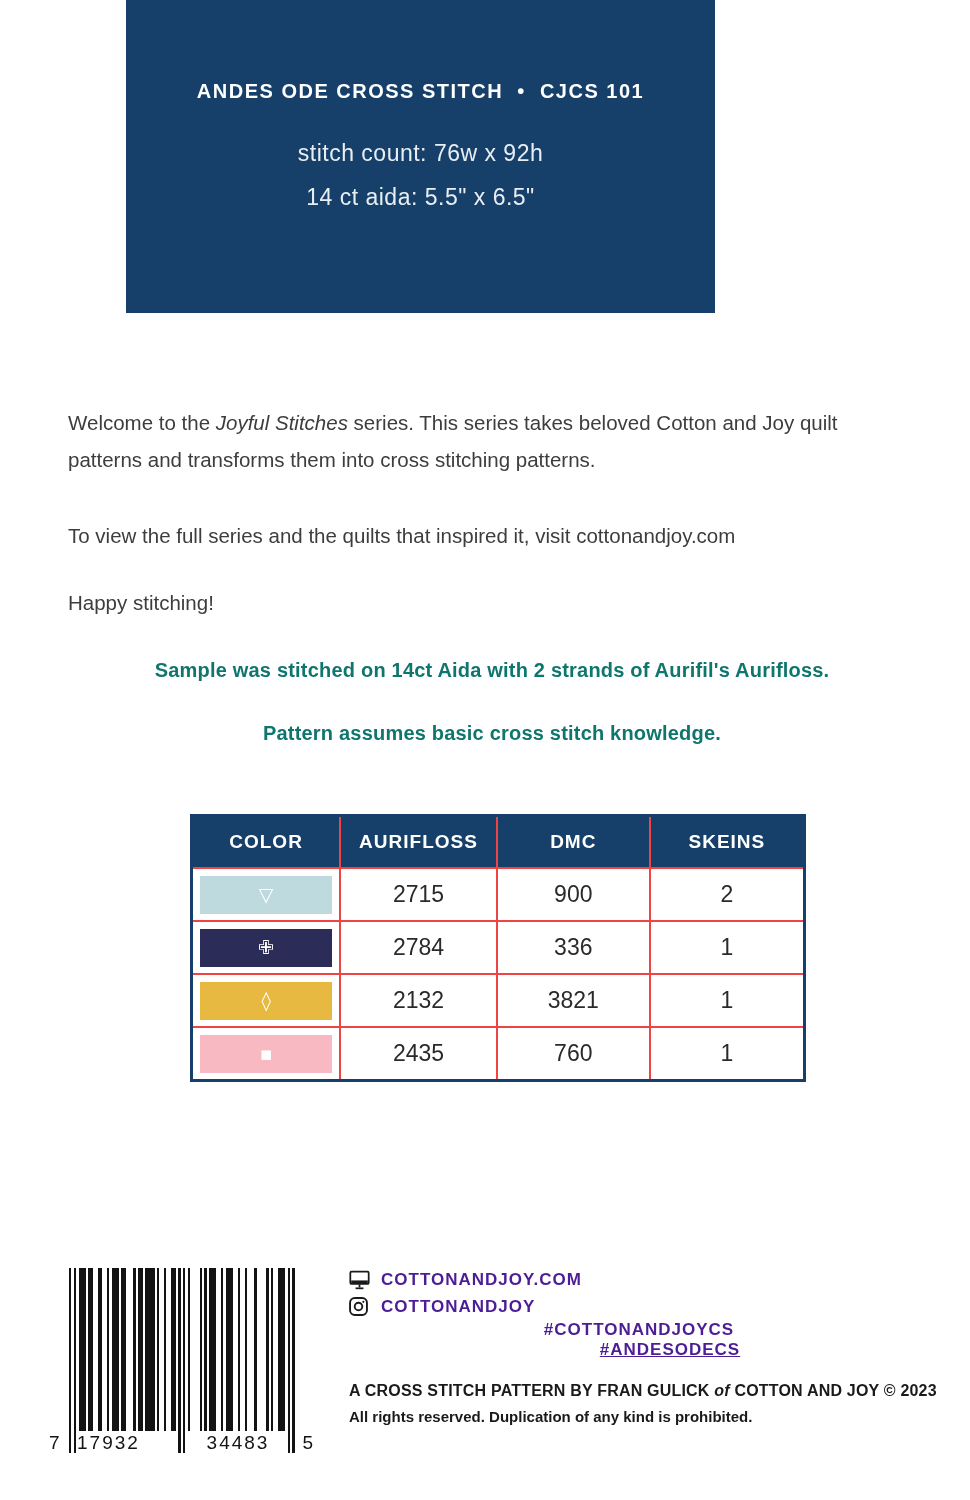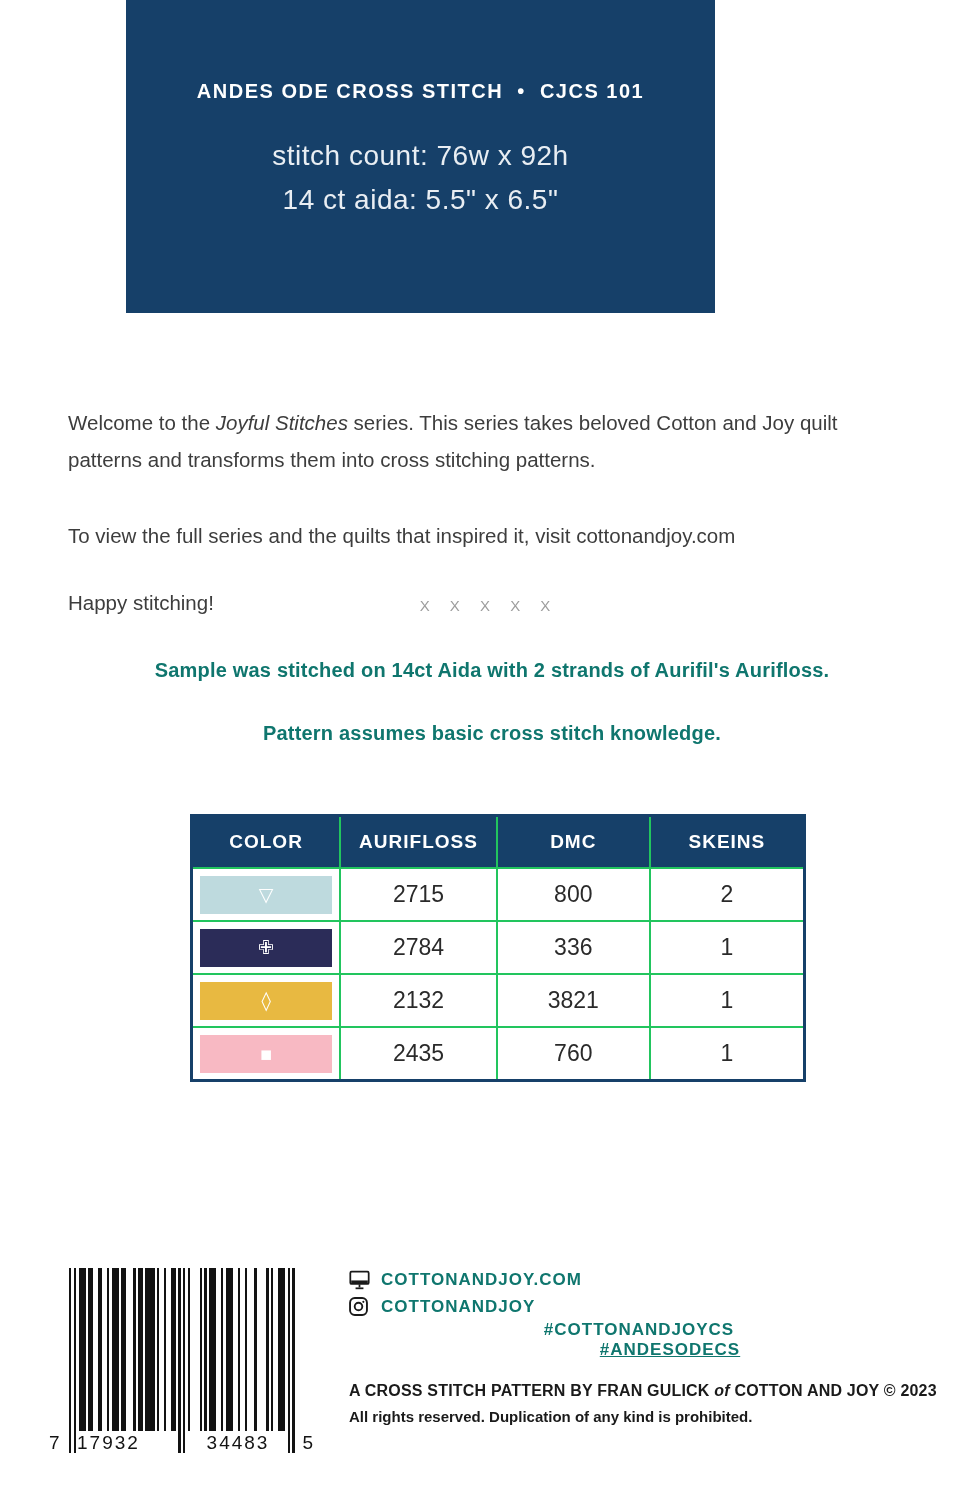--- a/index.html
+++ b/index.html
@@ -15,21 +15,21 @@
   .hero{
     position:absolute;left:123px;top:0;width:589px;height:313px;
     background:#164069;color:#ffffff;
   }
   .hero-title{
     position:absolute;top:80px;left:0;right:0;
     text-align:center;font-size:20px;font-weight:bold;letter-spacing:1.5px;
   }
   .hero-sub{
     position:absolute;left:0;right:0;text-align:center;
-    font-size:28px;font-weight:normal;letter-spacing:0.5px;color:#e9eef3;
+    font-size:23px;font-weight:normal;letter-spacing:0.5px;color:#e9eef3;
   }
   .hero-sub.line1{top:140px;}
   .hero-sub.line2{top:184px;}
   
   .intro-p{
     position:absolute;left:65px;width:848px;
     font-size:20.5px;line-height:37px;color:#3d3d3d;
   }
   .intro-p .ital{font-style:italic;}
   .p1{top:383px;}
@@ -47,21 +47,21 @@
   }
   .note1{top:659px;}
   .note2{top:722px;}
   
   .floss-table{
     position:absolute;left:187px;top:814px;width:616px;
     border-collapse:collapse;table-layout:fixed;
     border:3px solid #164069;
   }
   .floss-table th,.floss-table td{
-    border:2px solid #22c55e;text-align:center;vertical-align:middle;
+    border:2px solid #ef4444;text-align:center;vertical-align:middle;
     padding:0;
   }
   .floss-table th{
     height:50px;background:#164069;color:#ffffff;
     font-size:19px;font-weight:bold;letter-spacing:1px;
   }
   .floss-table td{height:51px;font-size:23px;color:#2a2a2a;}
   .col-color{width:24.2%;}
   .col-auri{width:25.6%;}
   .col-dmc{width:25.0%;}
@@ -82,21 +82,21 @@
   .bc-tall{height:185px;}
   .bc-digit{
     position:absolute;bottom:0;font-size:19px;color:#131313;
     letter-spacing:2px;white-space:nowrap;
   }
   .bc-d0{left:-20px;}
   .bc-d1{left:8px;width:100px;text-align:left;}
   .bc-d2{left:119px;width:100px;text-align:center;}
   .bc-d3{right:-18px;}
   
-  .contact{position:absolute;left:346px;top:1266px;width:580px;color:#0f766e;}
+  .contact{position:absolute;left:346px;top:1266px;width:580px;color:#4c1d95;}
   .contact-row{
     display:flex;align-items:center;height:27px;
     font-size:17px;font-weight:bold;letter-spacing:1px;
   }
   .contact-row .icn{flex:none;width:22px;height:20px;margin-right:10px;display:flex;align-items:center;}
   .hashtags{display:flex;height:27px;align-items:center;
     font-size:17px;font-weight:bold;letter-spacing:1px;flex-direction:column;}
   .hashtags .tag2{margin-left:62px;text-decoration:underline;}
   .credit{
     position:absolute;left:346px;top:1382px;width:600px;
@@ -118,21 +118,20 @@
     <div class="hero-sub line1">stitch count: 76w x 92h</div>
     <div class="hero-sub line2">14 ct aida: 5.5" x 6.5"</div>
   </header>
 
   <p class="intro-p p2">To view the full series and the quilts that inspired it, visit cottonandjoy.com</p>
 
   <p class="intro-p p1"><span>Welcome to the </span><span class="ital">Joyful Stitches</span><span> series. This series takes beloved Cotton and Joy quilt patterns and transforms them into cross stitching patterns.</span></p>
 
   <p class="intro-p p3">Happy stitching!</p>
 
-  <div class="divider">X X X X X</div>
 
   <div class="note note1">Sample was stitched on 14ct Aida with 2 strands of Aurifil's Aurifloss.</div>
   <div class="note note2">Pattern assumes basic cross stitch knowledge.</div>
 
   <table class="floss-table">
     <thead>
       <tr>
         <th class="col-color">COLOR</th>
         <th class="col-auri">AURIFLOSS</th>
         <th class="col-dmc">DMC</th>
@@ -140,21 +139,21 @@
       </tr>
     </thead>
     <tbody>
       <tr>
         <td>
           <div class="swatch" style="background-color: rgb(190, 218, 222);">
             <span class="sym">▽</span>
           </div>
         </td>
         <td>2715</td>
-        <td>800</td>
+        <td>900</td>
         <td>2</td>
       </tr>
       <tr>
         <td>
           <div class="swatch" style="background-color: rgb(43, 44, 88);">
             <span class="sym">✙</span>
           </div>
         </td>
         <td>2784</td>
         <td>336</td>

